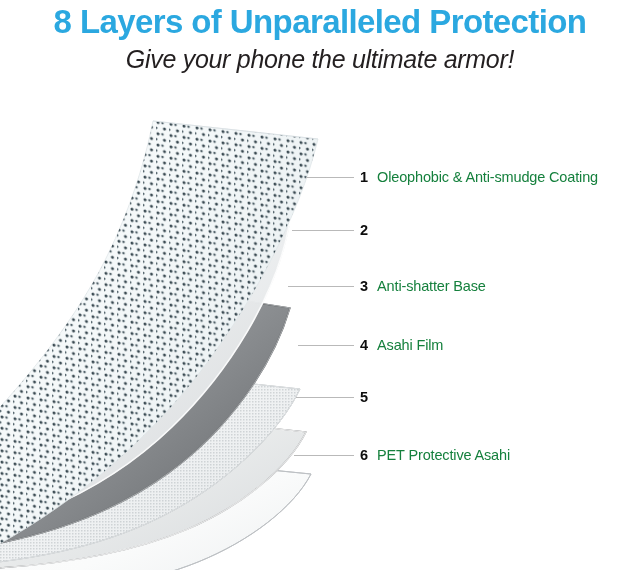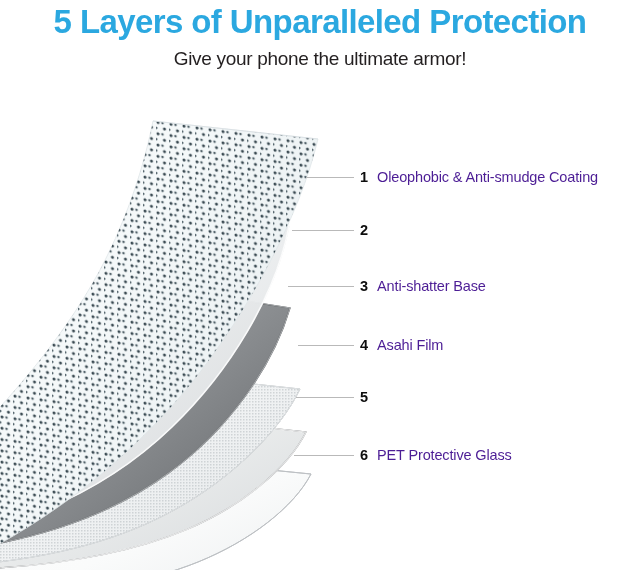--- a/index.html
+++ b/index.html
@@ -36,26 +36,27 @@
     font-size: 33px;
     line-height: 38px;
     letter-spacing: -0.6px;
     color: #2ba8e0;
     margin: 3px 0 0 0;
     white-space: nowrap;
   }
   #subtitle {
     font-family: "Liberation Sans", sans-serif;
     font-weight: normal;
-    font-size: 19px;
+    font-size: 25px;
     line-height: 30px;
     letter-spacing: -0.3px;
     color: #231f20;
     margin: 3px 0 0 0;
     white-space: nowrap;
+    font-style: italic;
   }
 
   
   #illustration {
     position: absolute;
     left: 0;
     top: 95px;
     width: 360px;
     height: 475px;
   }
@@ -91,21 +92,21 @@
     font-weight: bold;
     color: #0d0d0d;
     margin-left: 6px;
     flex: none;
   }
   .callout .lbl {
     font-family: "Liberation Sans", sans-serif;
     font-size: 14.5px;
     font-weight: normal;
     letter-spacing: -0.15px;
-    color: #4c1d95;
+    color: #15803d;
     margin-left: 9px;
     white-space: nowrap;
   }
 
   
   .c1 { left: 306px; top: 72px;  }
   .c1 .lead-line { width: 48px; }
   .c2 { left: 292px; top: 125px; }
   .c2 .lead-line { width: 62px; }
   .c3 { left: 288px; top: 181px; }
@@ -116,21 +117,21 @@
   .c5 .lead-line { width: 58px; }
   .c6 { left: 294px; top: 350px; }
   .c6 .lead-line { width: 60px; }
 </style>
 </head>
 <body>
 
 <div id="page">
 
   <div id="header">
-    <div id="title">5 Layers of Unparalleled Protection</div>
+    <div id="title">8 Layers of Unparalleled Protection</div>
     <div id="subtitle">Give your phone the ultimate armor!</div>
   </div>
 
   <div id="illustration">
     <svg width="360" height="475" viewBox="0 0 360 475" xmlns="http://www.w3.org/2000/svg">
       <defs>
 
         <pattern id="hexdots" width="13" height="11.3" patternUnits="userSpaceOnUse">
           <circle cx="2.0" cy="2.0" r="1.55" fill="#3a4a52"></circle>
           <circle cx="8.5" cy="7.6" r="1.55" fill="#3a4a52"></circle>
@@ -249,18 +250,18 @@
     </div>
 
     <div class="callout c5">
       <span class="lead-line"></span>
       <span class="num">5</span>
     </div>
 
     <div class="callout c6">
       <span class="lead-line"></span>
       <span class="num">6</span>
-      <span class="lbl">PET Protective Glass</span>
+      <span class="lbl">PET Protective Asahi</span>
     </div>
 
   </div>
 
 </div>
 
 </body></html>

